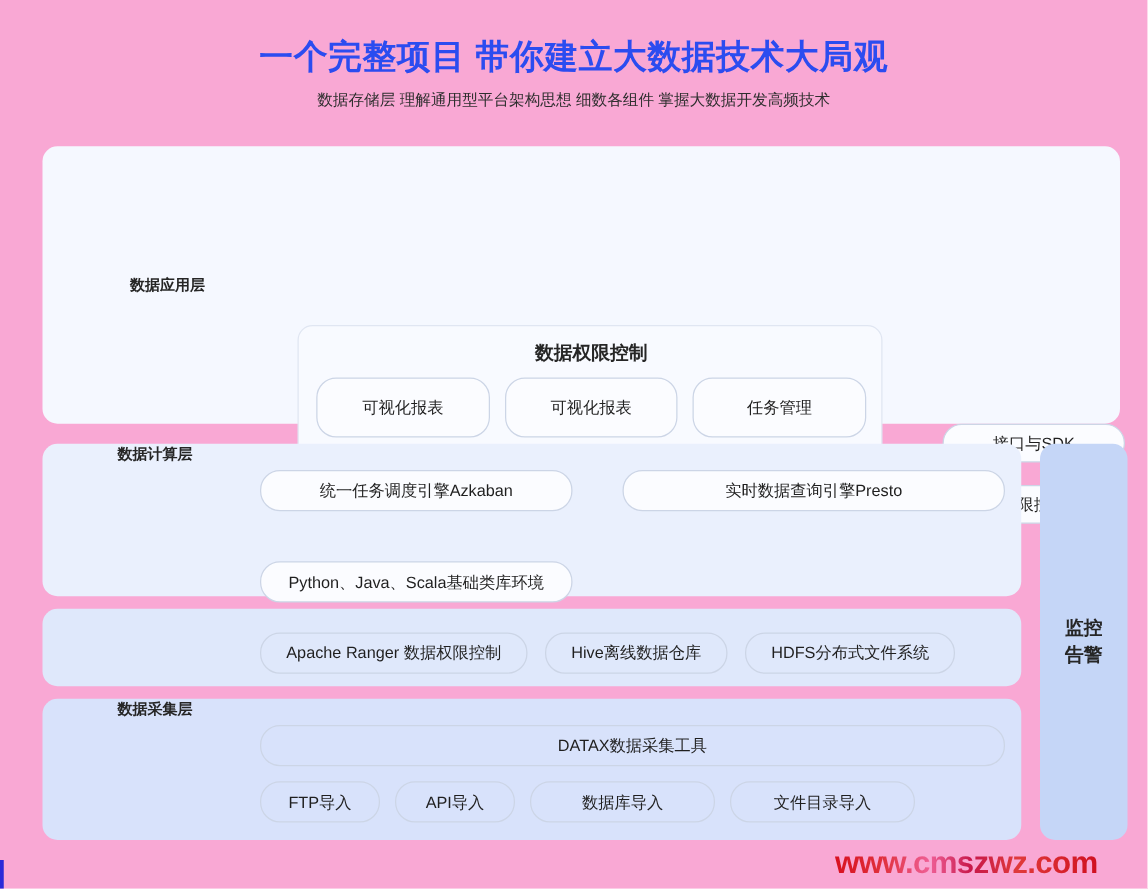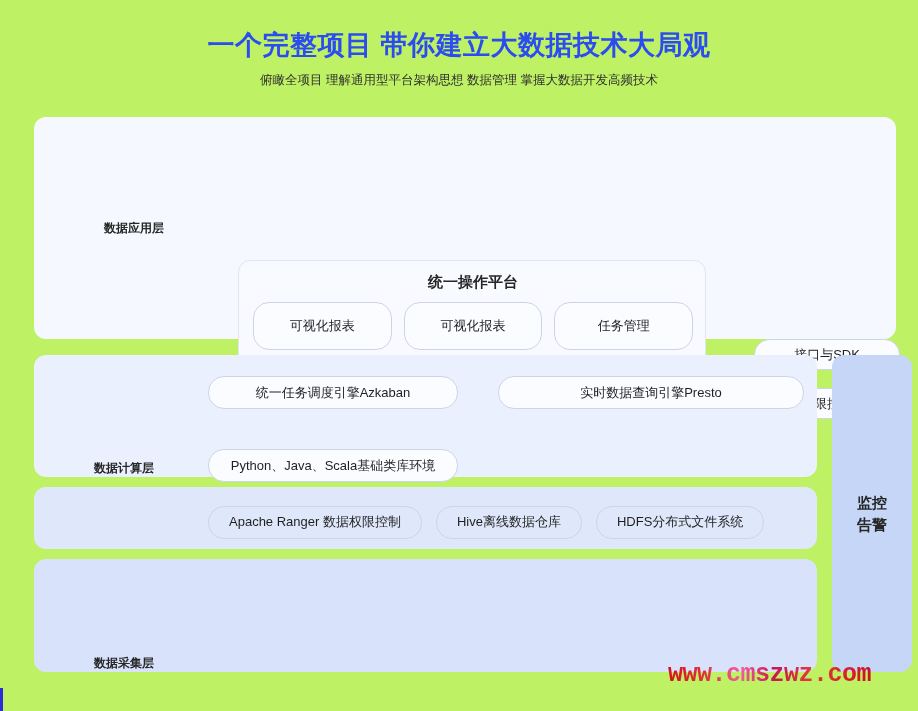--- a/index.html
+++ b/index.html
@@ -9,21 +9,21 @@
     height: 711px;
     background: #ffffff;
     font-family: "Liberation Sans", "DejaVu Sans", sans-serif;
     overflow: hidden;
   }
 
   #page {
     position: relative;
     width: 918px;
     height: 711px;
-    background: #bef264;
+    background: #f9a8d4;
   }
 
   
   .header {
     position: absolute;
     left: 0; top: 28px;
     width: 918px;
     text-align: center;
   }
   .main-title {
@@ -59,27 +59,27 @@
 
   .layer-app      { left: 34px; top: 117px;  width: 862px; height: 222px; background: #f5f8ff; }
   .layer-compute  { left: 34px; top: 355px;  width: 783px; height: 122px; background: #eaf0fd; }
   .layer-storage  { left: 34px; top: 487px;  width: 783px; height: 62px;  background: #dfe8fb; }
   .layer-collect  { left: 34px; top: 559px;  width: 783px; height: 113px; background: #d8e2fb; }
 
   
   .label-col-app     { position: absolute; left: 0;  top: 0; width: 200px; height: 100%;
                        display: flex; align-items: center; justify-content: center; }
   .label-col-narrow  { position: absolute; left: 0;  top: 0; width: 180px; height: 100%;
-                       display: flex; align-items: flex-end; justify-content: center; }
+                       display: flex; align-items: flex-start; justify-content: center; }
 
   
   .monitor {
     position: absolute;
     left: 832px; top: 355px;
-    width: 80px; height: 317px;
+    width: 70px; height: 317px;
     background: #c5d6f7;
     border-radius: 12px;
     display: flex;
     align-items: center;
     justify-content: center;
   }
   .monitor-label {
     font-size: 15px;
     font-weight: bold;
     color: #262626;
@@ -182,22 +182,22 @@
   }
   .collect-row .pill { height: 33px; font-size: 13px; }
   .c-ftp  { width: 96px; }
   .c-api  { width: 96px; }
   .c-db   { width: 148px; }
   .c-file { width: 148px; }
 
   
   .watermark {
     position: absolute;
-    left: 668px; top: 660px;
-    font-family: Liberation Mono, monospace;
+    left: 668px; top: 676px;
+    font-family: Liberation Sans, sans-serif;
     font-weight: bold;
     font-style: normal;
     font-size: 25px;
     letter-spacing: -0.5px;
     white-space: nowrap;
     background: linear-gradient(90deg,#d81020 0%,#e0303c 18%,#ef5f96 36%,#c7184a 52%,#e03a3a 70%,#d01020 100%);
     -webkit-background-clip: text;
     background-clip: text;
     color: transparent;
     -webkit-text-fill-color: transparent;
@@ -210,30 +210,30 @@
     background: #2b2bd8;
   }
 </style>
 </head>
 <body>
 
 <div id="page">
 
   <div class="header">
     <div class="main-title">一个完整项目 带你建立大数据技术大局观</div>
-    <div class="sub-title">俯瞰全项目 理解通用型平台架构思想 数据管理 掌握大数据开发高频技术</div>
+    <div class="sub-title">数据存储层 理解通用型平台架构思想 细数各组件 掌握大数据开发高频技术</div>
   </div>
 
   <div class="layer layer-app">
     <div class="label-col-app">
       <span class="layer-label">数据应用层</span>
     </div>
 
     <div class="platform-box">
-      <div class="platform-title">统一操作平台</div>
+      <div class="platform-title">数据权限控制</div>
       <div class="platform-grid">
         <div class="pill">可视化报表</div>
         <div class="pill">可视化报表</div>
         <div class="pill">任务管理</div>
         <div class="pill">在线分析查询</div>
         <div class="pill">业务流程编排</div>
         <div class="pill">插件管理</div>
         <div class="pill">数据管理</div>
         <div class="pill">业务流程调度</div>
         <div class="pill">ETL过程设计</div>
@@ -262,20 +262,29 @@
       <div class="pill pill-plain">Apache Ranger 数据权限控制</div>
       <div class="pill pill-plain">Hive离线数据仓库</div>
       <div class="pill pill-plain">HDFS分布式文件系统</div>
     </div>
   </div>
 
   <div class="layer layer-collect">
     <div class="label-col-narrow">
       <span class="layer-label">数据采集层</span>
     </div>
+    <div class="collect-wrap">
+      <div class="pill pill-plain collect-full">DATAX数据采集工具</div>
+      <div class="collect-row">
+        <div class="pill pill-plain c-ftp">FTP导入</div>
+        <div class="pill pill-plain c-api">API导入</div>
+        <div class="pill pill-plain c-db">数据库导入</div>
+        <div class="pill pill-plain c-file">文件目录导入</div>
+      </div>
+    </div>
   </div>
 
   <div class="monitor">
     <div class="monitor-label">
       <div>监控</div>
       <div>告警</div>
     </div>
   </div>
 
   <div class="watermark">www.cmszwz.com</div>

